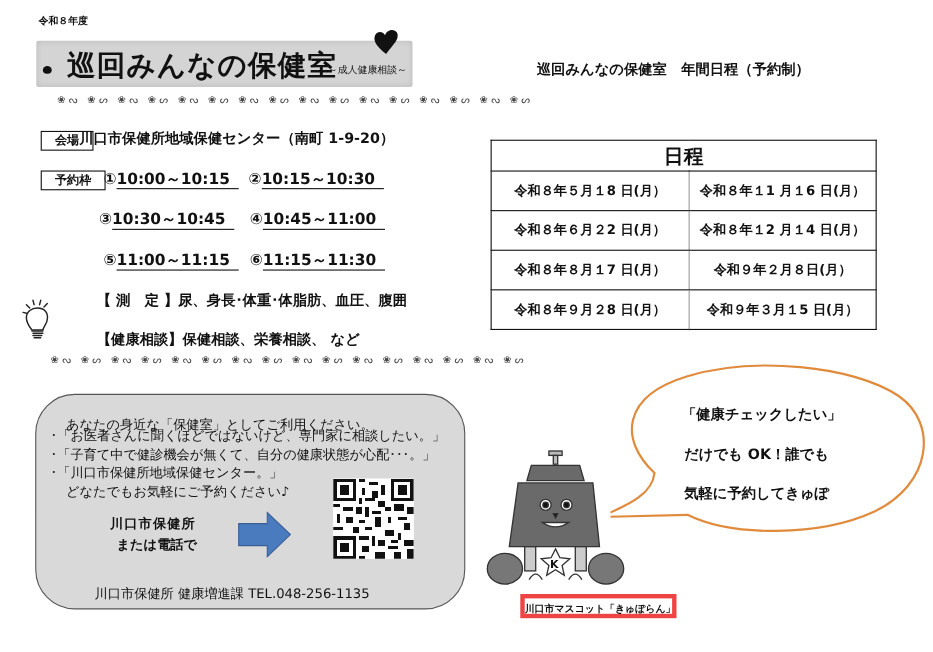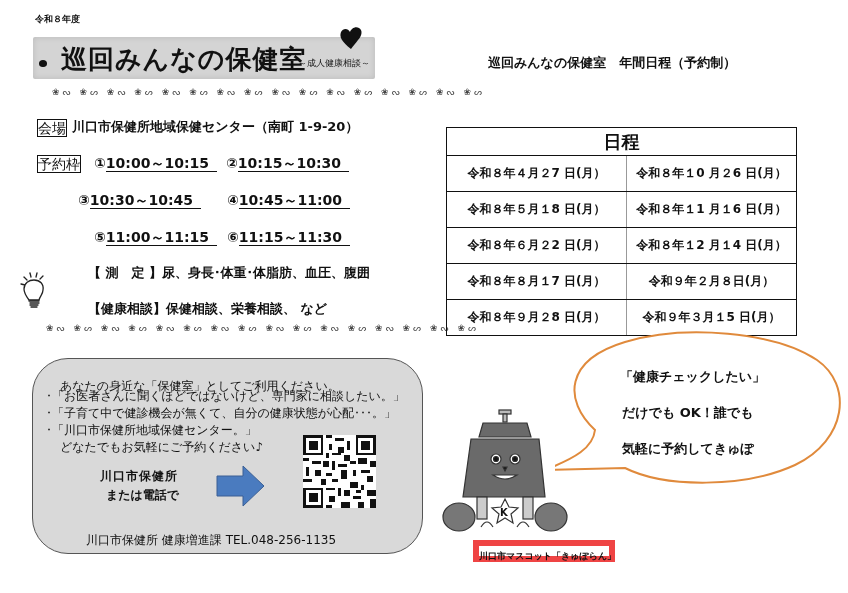--- a/index.html
+++ b/index.html
@@ -13,29 +13,29 @@
       border-radius: 2px; box-shadow: inset 0 0 6px rgba(0,0,0,0.12); }
     .banner-dot { left: 39px; top: 60px; width: 8px; height: 7px; background: #111; border-radius: 50% 50% 45% 45%; }
     .banner-title { left: 61px; top: 42px; font-size: 26px; font-weight: bold; letter-spacing: 1px; color: #111; }
     .banner-sub { left: 298px; top: 57px; font-size: 9px; color: #111; white-space: nowrap; }
     .heart { left: 338px; top: 26px; width: 26px; height: 26px; }
 
     .flowers { font-size: 9px; color: #444; letter-spacing: 3px; white-space: nowrap; }
     .flowers1 { left: 52px; top: 87px; }
     .flowers2 { left: 46px; top: 323px; }
 
-    .label-box { border: 1.5px solid #111; font-weight: normal; font-size: 14px; padding: 0 0; line-height: 16px; }
+    .label-box { border: 1.5px solid #111; font-weight: bold; font-size: 11px; padding: 0 12px; line-height: 16px; }
     .venue-label { left: 37px; top: 119px; }
     .venue-text { left: 72px; top: 119px; font-size: 13px; font-weight: bold; line-height: 16px; white-space: nowrap; }
     .slot-label { left: 37px; top: 155px; }
 
     .slot { font-size: 14px; font-weight: bold; white-space: nowrap; line-height: 16px; }
     .slot .t { border-bottom: 1.5px solid #111; padding-right: 8px; }
     .slot1 { left: 94px; top: 155px; } .slot2 { left: 226px; top: 155px; }
-    .slot3 { left: 78px; top: 192px; } .slot4 { left: 227px; top: 192px; }
+    .slot3 { left: 90px; top: 192px; } .slot4 { left: 227px; top: 192px; }
     .slot5 { left: 94px; top: 229px; } .slot6 { left: 227px; top: 229px; }
 
     .bulb { left: 18px; top: 270px; width: 34px; height: 40px; }
     .measure { left: 88px; top: 264px; font-size: 13px; font-weight: bold; white-space: nowrap; }
     .consult { left: 88px; top: 300px; font-size: 13px; font-weight: bold; white-space: nowrap; }
 
     .info-box { left: 32px; top: 358px; width: 391px; height: 196px; background: #d9d9d9;
       border: 1.5px solid #555; border-radius: 36px; }
     .info-line { font-size: 12px; white-space: nowrap; line-height: 15px; color: #111; }
     .il0 { left: 60px; top: 379px; text-align: center; }
@@ -55,21 +55,21 @@
     table.sched td { border: 1px solid #111; font-size: 12px; font-weight: bold; height: 36px; text-align: center; white-space: nowrap; }
     table.sched td.c0 { width: 180px; border-right: 1px solid #999; }
 
     .bubble { left: 555px; top: 330px; width: 290px; height: 160px; }
     .bubble-line { font-size: 13px; font-weight: bold; white-space: nowrap; }
     .bl0 { left: 620px; top: 368px; }
     .bl1 { left: 622px; top: 404px; }
     .bl2 { left: 622px; top: 440px; }
 
     .mascot { left: 441px; top: 405px; width: 136px; height: 130px; }
-    .mascot-caption { left: 473px; top: 540px; width: 142px; height: 22px; border: 6px solid #ef4444; font-size: 9px; font-weight: bold; text-align: center; line-height: 20px; white-space: nowrap; }
+    .mascot-caption { left: 473px; top: 540px; width: 142px; height: 22px; border: 4px solid #ef4444; font-size: 9px; font-weight: bold; text-align: center; line-height: 20px; white-space: nowrap; }
   </style>
 </head>
 <body>
 
 <div class="abs year">令和８年度</div>
 
 <div class="abs banner"></div>
 <div class="abs banner-dot"></div>
 <div class="abs banner-title">巡回みんなの保健室</div>
 <div class="abs banner-sub">～成人健康相談～</div>
@@ -172,24 +172,20 @@
 </svg>
 <div class="abs contact">川口市保健所 健康増進課 TEL.048-256-1135</div>
 
 <div class="abs sched-title">巡回みんなの保健室　年間日程（予約制）</div>
 <table class="sched">
   <tbody>
       <tr>
         <th colspan="2">日程</th>
       </tr>
   <tr>
-        <td class="c0">令和８年４月２7 日(月）</td>
-        <td>令和８年１0 月２6 日(月）</td>
-      </tr>
-  <tr>
         <td class="c0">令和８年５月１8 日(月）</td>
         <td>令和８年１1 月１6 日(月）</td>
       </tr>
   <tr>
         <td class="c0">令和８年６月２2 日(月）</td>
         <td>令和８年１2 月１4 日(月）</td>
       </tr>
   <tr>
         <td class="c0">令和８年８月１7 日(月）</td>
         <td>令和９年２月８日(月）</td>

